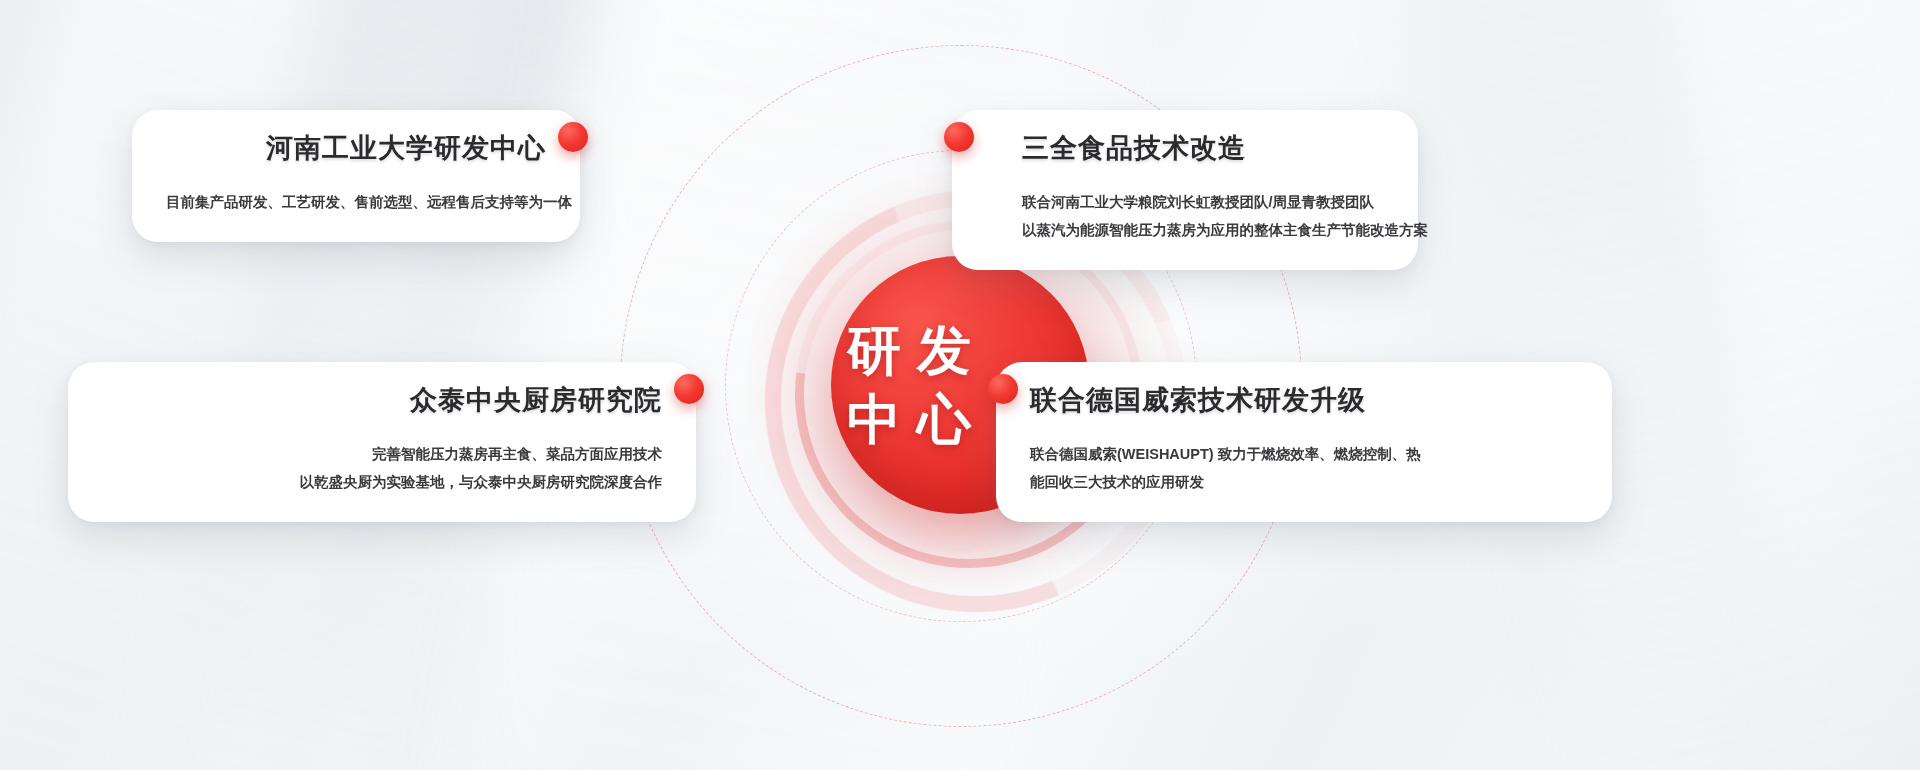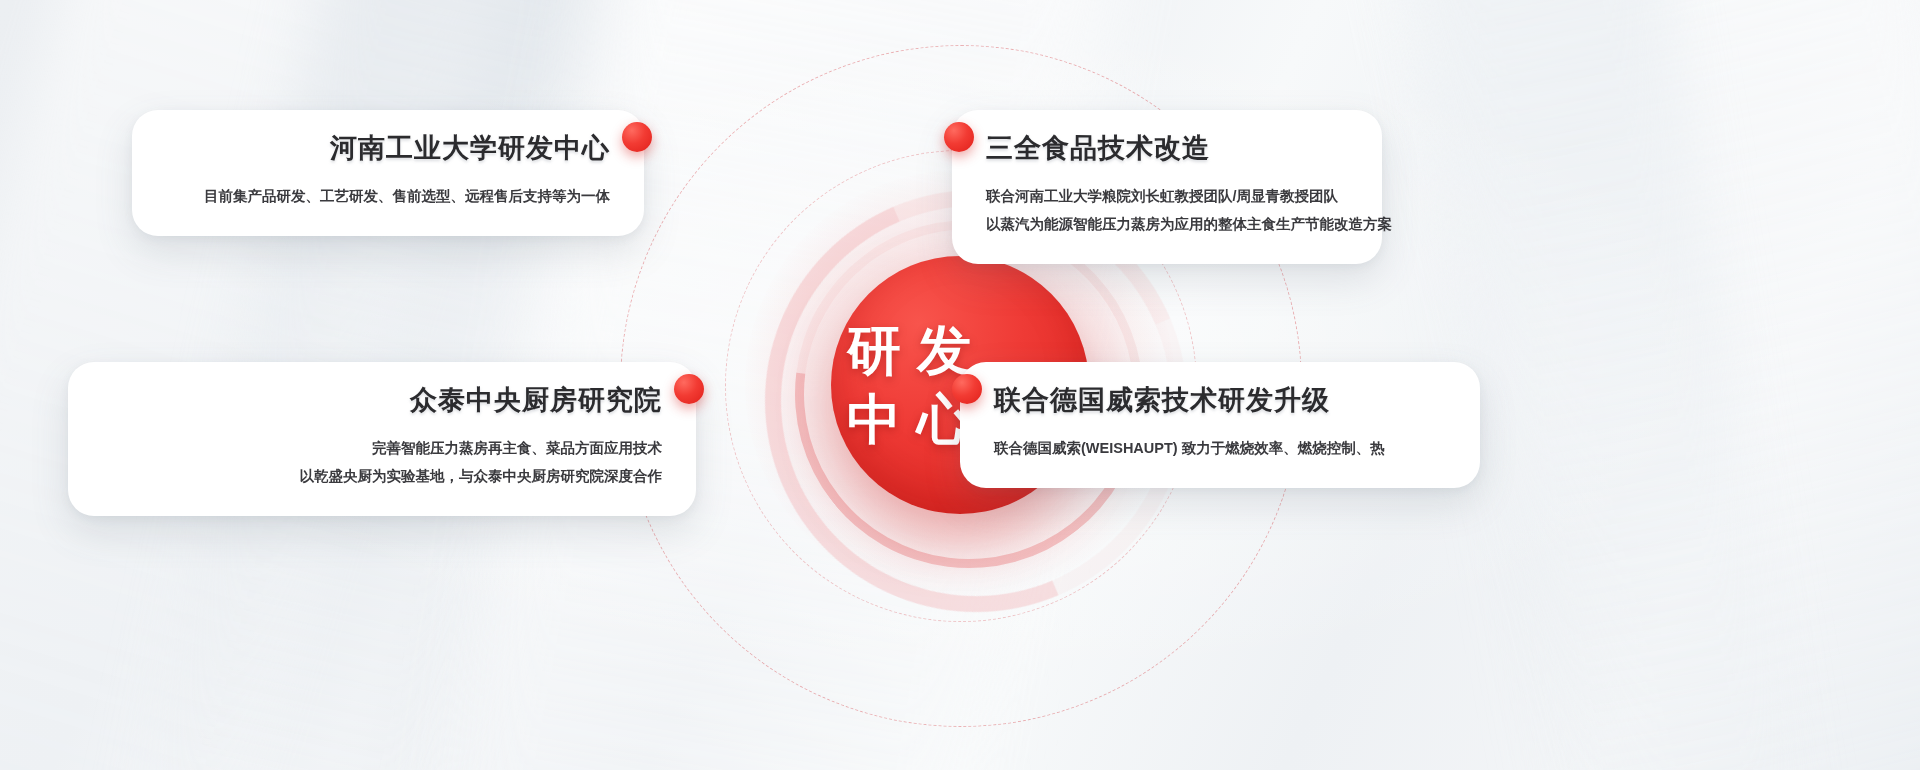--- a/index.html
+++ b/index.html
@@ -57,39 +57,39 @@
     display:flex;flex-direction:column;justify-content:center;}
   .center-line{color:#fff;font-size:54px;font-weight:800;letter-spacing:16px;
     text-indent:16px;line-height:1.28;text-shadow:0 3px 8px rgba(120,0,0,.35);}
 
   
   .card{position:absolute;background:#fff;border-radius:26px;
     box-shadow:0 16px 38px rgba(92,104,120,.16),0 3px 10px rgba(92,104,120,.08);}
   .card-inner{padding:22px 34px 26px 34px;}
   .card-title{font-size:27px;font-weight:800;color:#2b2b2e;letter-spacing:1px;
     text-shadow:0 2px 3px rgba(150,155,165,.35);line-height:1.25;}
-  .card-body{margin-top:16px;font-size:14.5px;font-weight:700;color:#3a3a3e;line-height:1.95;}
+  .card-body{margin-top:22px;font-size:14.5px;font-weight:700;color:#3a3a3e;line-height:1.95;}
   .card-body div{white-space:nowrap;}
   .dot{position:absolute;width:30px;height:30px;border-radius:50%;
     background:radial-gradient(circle at 33% 28%,#ff6a5f 0%,#f23b33 45%,#e01f1a 100%);
     box-shadow:0 5px 12px rgba(214,30,26,.38);}
 
-  .tl{left:132px;top:110px;width:512px;}
+  .tl{left:132px;top:110px;width:448px;}
   .tl .card-inner{text-align:right;}
   .tl .dot{right:-8px;top:12px;}
 
-  .tr{left:952px;top:110px;width:430px;}
+  .tr{left:952px;top:110px;width:430px;padding-left:36px;}
   .tr .card-inner{text-align:left;}
   .tr .dot{left:-8px;top:12px;}
 
   .bl{left:68px;top:362px;width:628px;}
   .bl .card-inner{text-align:right;}
   .bl .dot{right:-8px;top:12px;}
 
-  .br{left:960px;top:362px;width:520px;}
+  .br{left:996px;top:362px;width:616px;}
   .br .card-inner{text-align:left;}
   .br .dot{left:-8px;top:12px;}
 </style>
 </head>
 <body>
 
 <div id="stage">
 
   <div class="streak s1"></div>
   <div class="streak s2"></div>
@@ -141,17 +141,18 @@
       </div>
     </div>
   </div>
 
   <div class="card br">
     <span class="dot"></span>
     <div class="card-inner">
       <div class="card-title">联合德国威索技术研发升级</div>
       <div class="card-body">
         <div>联合德国威索(WEISHAUPT) 致力于燃烧效率、燃烧控制、热</div>
+        <div>能回收三大技术的应用研发</div>
       </div>
     </div>
   </div>
 
 </div>
 
 </body></html>

